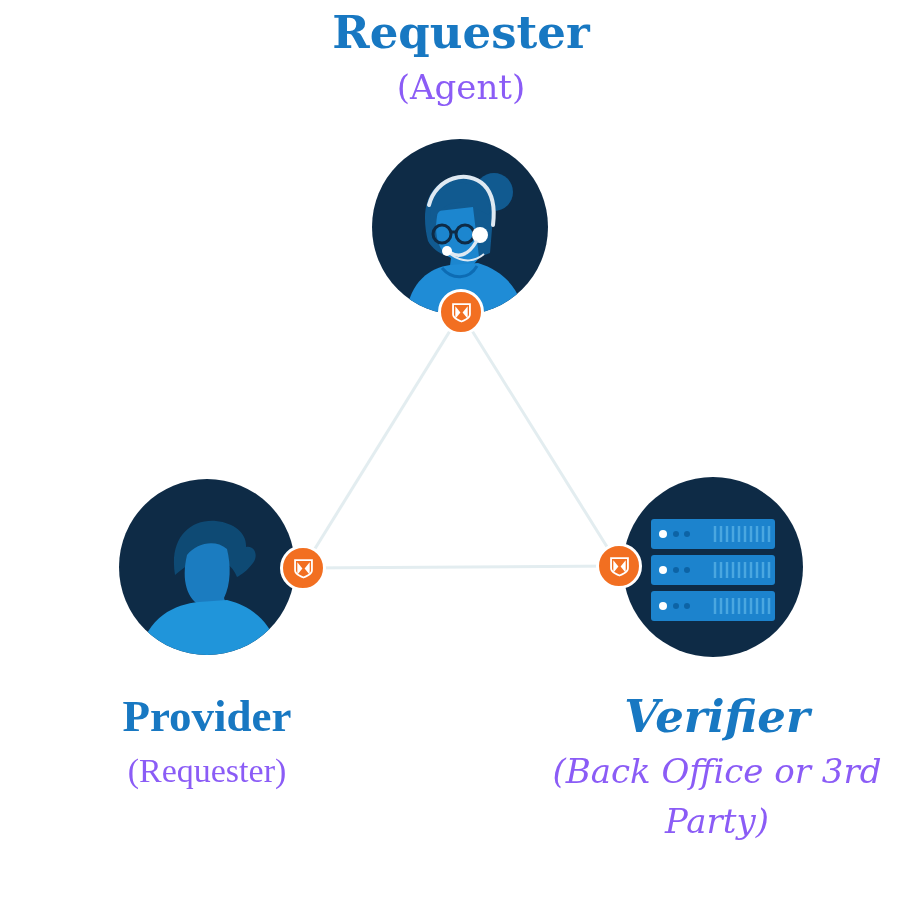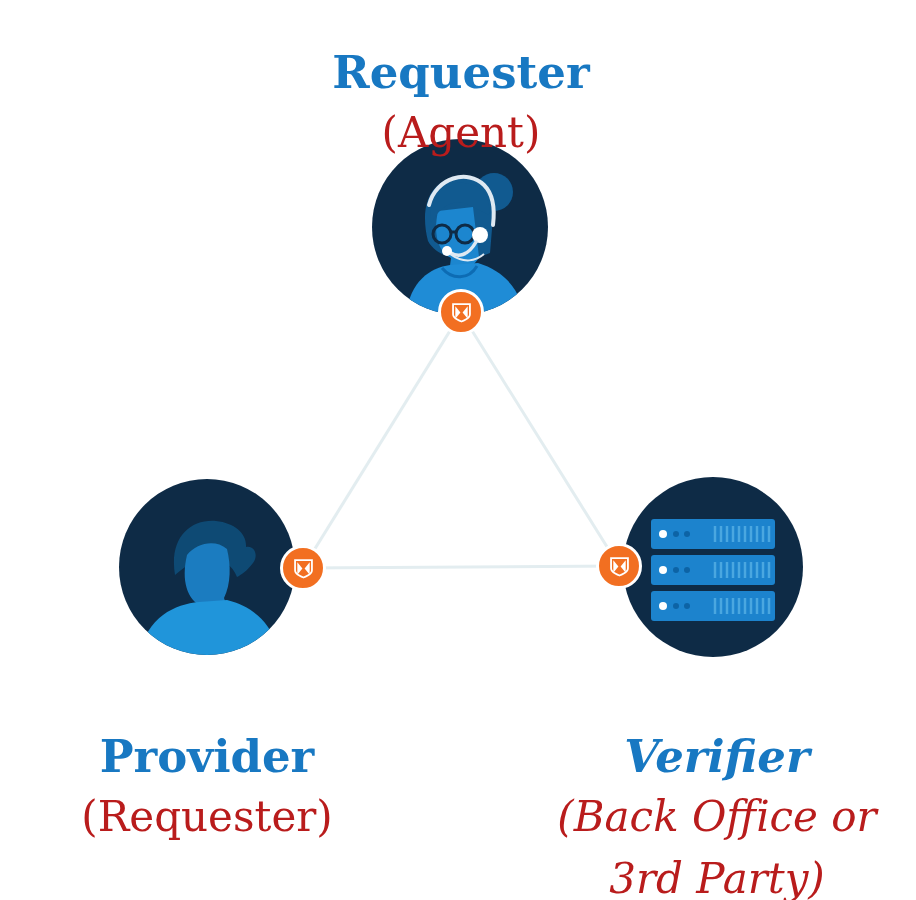--- a/index.html
+++ b/index.html
@@ -9,36 +9,36 @@
   }
   .connectors{position:absolute;left:0;top:0;width:916px;height:900px;}
   .avatar{position:absolute;}
   .avatar svg{display:block;}
   .badge{
     position:absolute;width:40px;height:40px;border-radius:50%;
     background:#f26f21;border:3px solid #ffffff;
     display:flex;align-items:center;justify-content:center;box-sizing:content-box;
   }
   .badge svg{width:27px;height:27px;display:block;}
-  .node-label{position:absolute;text-align:center;transform:translateX(-50%);white-space:nowrap;margin-top:40px;}
+  .node-label{position:absolute;text-align:center;transform:translateX(-50%);white-space:nowrap;}
   .node-label .title{
     font-weight:bold;font-size:45px;line-height:1.28;color:#1878c2;letter-spacing:0px;
   }
   .node-label .subtitle{
-    font-size:42px;line-height:1.48;color:#b91c1c;text-align:center;
+    font-size:34px;line-height:1.48;color:#8b5cf6;text-align:center;
   }
   .node-label.wrap{white-space:normal;width:360px;font-style:italic;}
   .badge-requester{left:438px;top:289px;}
   .badge-provider{left:280px;top:545px;}
   .badge-verifier{left:596px;top:543px;}
   .avatar-requester{left:372px;top:139px;}
   .avatar-provider{left:119px;top:479px;}
   .avatar-verifier{left:623px;top:477px;}
   .label-requester{left:461px;top:4px;}
-  .label-provider{left:207px;top:688px;}
+  .label-provider{left:207px;top:688px;font-family:Liberation Serif, serif;}
   .label-verifier{left:717px;top:688px;}
 </style>
 </head>
 <body>
 
 <div class="canvas">
 
   <svg class="connectors" viewBox="0 0 916 900">
     <line x1="461" y1="313" x2="303" y2="568" stroke="#e3edf0" stroke-width="3"></line>
     <line x1="461" y1="313" x2="619" y2="566" stroke="#e3edf0" stroke-width="3"></line>

